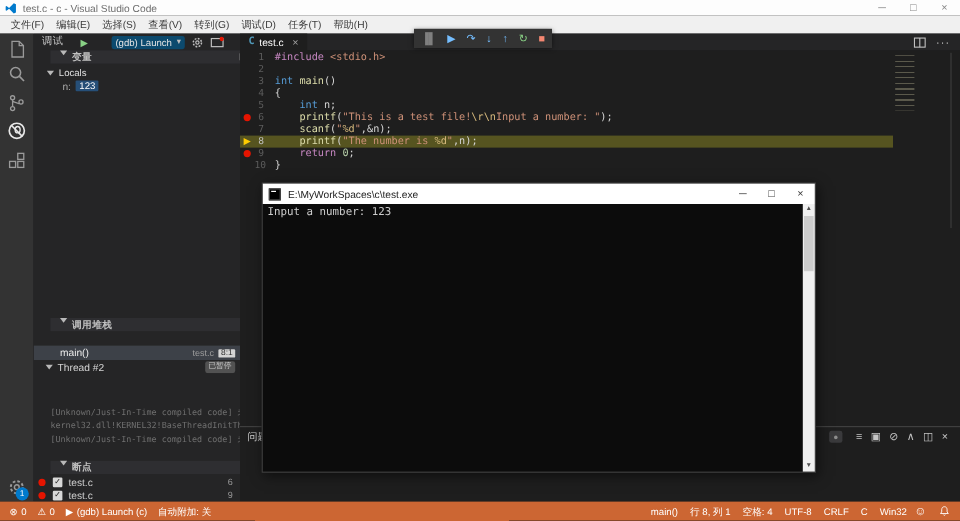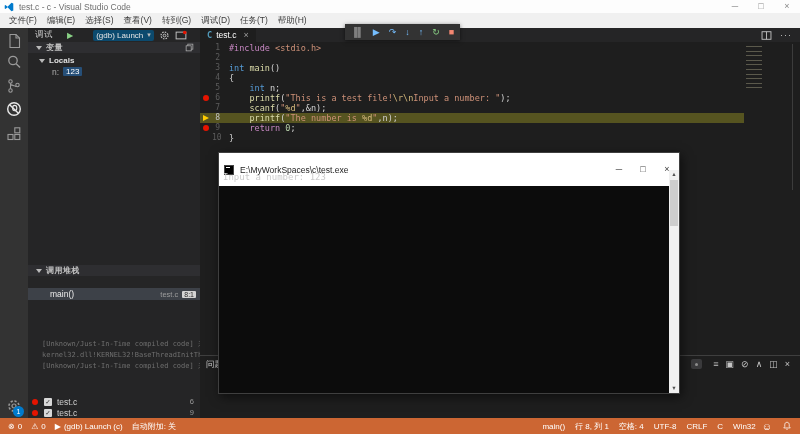--- a/index.html
+++ b/index.html
@@ -27,21 +27,21 @@
 
 #sidebar{left:28px;top:28px;width:172px;height:390px;background:#252526;overflow:hidden}
 .side-header{position:absolute;left:0;top:0;width:172px;height:14px;display:flex;align-items:center;padding:0 4px 0 7px}
 .side-title{font-size:8.5px;color:#c8c8c8;letter-spacing:.5px}
 .start-glyph{color:#89d185;font-size:8px;margin-left:14px}
 .launch-box{display:flex;align-items:center;background:#0c4a6e;border-radius:2px;padding:0 3px;margin-left:20px;height:11px}
 .launch-label{font-size:8px;color:#e4e4e4;white-space:nowrap}
 .launch-arrow{font-size:7px;color:#bdbdbd;margin-left:4px}
 .hdr-ico{margin-left:5px}
 .twisty{display:inline-block;width:0;height:0;border-left:3.5px solid transparent;border-right:3.5px solid transparent;border-top:4.5px solid #b9b9b9;margin-right:4px;flex:none}
-.sec-hdr{position:absolute;left:0;width:172px;height:11px;background:#2e2e31;display:flex;align-items:center;padding-left:8px;font-size:8px;font-weight:bold;color:#c0c0c0;letter-spacing:.4px}
+.sec-hdr{position:absolute;left:14px;width:172px;height:11px;background:#2e2e31;display:flex;padding-left:8px;font-size:8px;font-weight:bold;color:#c0c0c0;letter-spacing:.4px}
 .sec-hdr .twisty{border-top-width:4px;border-left-width:3px;border-right-width:3px}
 .row{position:absolute;left:0;width:172px;height:11px;display:flex;align-items:center;font-size:8.5px;color:#d4d4d4;white-space:nowrap;overflow:hidden}
 .var-name{color:#ababab}
 .var-value{background:#264f78;color:#fff;padding:0 3px;margin-left:4px;border-radius:1px;font-size:8px}
 .badge{margin-left:auto;margin-right:4px;background:#525252;color:#c9c9c9;font-size:6.5px;padding:0.5px 3px;border-radius:2px;white-space:nowrap}
 .sel-row{background:#3d4148}
 .frame-file{margin-left:auto;font-size:7.5px;color:#9d9d9d}
 .line-badge{background:#d4d4d4;color:#2b2b2b;font-size:7px;padding:0 2px;border-radius:1px;margin:0 4px 0 4px}
 .xframe{position:relative;width:172px;height:11px;line-height:11px;padding-left:14px;font-family:"DejaVu Sans Mono",monospace;font-size:7px;color:#6f6f6f;white-space:nowrap;overflow:hidden}
 .bprow{position:relative;width:172px;height:11px;display:flex;align-items:center;padding-left:4px}
@@ -80,21 +80,21 @@
 .pa-icon{color:#c5c5c5;font-size:9px;line-height:12px}
 #panel-filter-btn{width:11px;height:10px;background:#3a3a3c;border-radius:2px;position:relative;margin-right:4px}
 #panel-filter-btn::before{content:'';position:absolute;left:4px;top:3.5px;width:3px;height:3px;border-radius:50%;background:#8d8d8d}
 
 
 #debug-toolbar{left:345px;top:24px;height:16px;background:#333333;box-shadow:0 1px 4px rgba(0,0,0,.55);display:flex;align-items:center;padding:0 6px;gap:9px;z-index:5}
 .dbg-btn{font-size:9px;line-height:16px}
 
 
 #console-window{left:218px;top:152px;width:462px;height:242px;background:#0c0c0c;border:1px solid #3f3f3f;box-shadow:2px 3px 10px rgba(0,0,0,.55);z-index:10}
-#cw-titlebar{position:absolute;left:0;top:0;width:460px;height:33px;background:#ffffff;display:flex;align-items:center}
+#cw-titlebar{position:absolute;left:0;top:0;width:460px;height:17px;background:#ffffff;display:flex;align-items:center}
 #cw-icon{width:10px;height:10px;background:#000;border:1px solid #444;margin-left:5px;position:relative}
 #cw-icon::before{content:'';position:absolute;left:1px;top:1px;width:4px;height:1.5px;background:#fff}
 #cw-title{font-size:8.5px;color:#222;margin-left:6px}
 #cw-controls{margin-left:auto;display:flex}
 .cw-btn{width:24px;text-align:center;font-size:9px;color:#3f3f3f;line-height:17px}
 #cw-body{position:absolute;left:0;top:17px;width:450px;bottom:0;padding:2px 0 0 4px;font-family:"DejaVu Sans Mono",monospace;font-size:9px;color:#cccccc}
 .cline{line-height:11px;white-space:pre}
 #cw-scrollbar{position:absolute;right:0;top:17px;width:10px;bottom:0;background:#f0f0f0}
 .cw-arrow{position:absolute;left:0;width:10px;height:9px;font-size:5.5px;color:#505050;text-align:center;line-height:9px}
 #cw-scroll-up{top:0}
@@ -210,43 +210,52 @@
     <span>变量</span>
     <span style="margin-left:auto;margin-right:6px">
       <svg width="9" height="9" viewBox="0 0 16 16">
           <rect x="5" y="2" width="9" height="9" fill="none" stroke="#b5b5b5" stroke-width="1.3"></rect>
           <rect x="2" y="5" width="9" height="9" fill="#2e2e31" stroke="#b5b5b5" stroke-width="1.3"></rect>
         </svg>
     </span>
   </div>
   <div class="row" style="top:27px;padding-left:11px">
     <span class="twisty"></span>
-    <span style="font-weight:bold;font-size:8px;color:#e0e0e0">Locals</span>
+    <span style="font-weight:normal;font-size:8px;color:#e0e0e0">Locals</span>
   </div>
   <div class="row" style="top:38px;padding-left:24px">
     <span class="var-name">n:</span>
     <span class="var-value">123</span>
   </div>
 
 
   <div class="sec-hdr" style="top:237px">
     <span class="twisty"></span>
     <span>调用堆栈</span>
   </div>
   <div class="row sel-row" style="top:260px;height:12px;padding-left:22px">
     <span style="color:#ececec">main()</span>
     <span class="frame-file">test.c</span>
     <span class="line-badge">8:1</span>
   </div>
+  <div class="row" style="top:272px;padding-left:10px">
+    <span class="twisty"></span>
+    <span>Thread #2</span>
+    <span class="badge">已暂停</span>
+  </div>
   <div class="abs" style="left:0;top:311px;width:172px">
       <div class="xframe">[Unknown/Just-In-Time compiled code] 未</div>
       <div class="xframe">kernel32.dll!KERNEL32!BaseThreadInitThunk</div>
       <div class="xframe">[Unknown/Just-In-Time compiled code] 未</div>
     </div>
 
+  <div class="sec-hdr" style="top:356px">
+    <span class="twisty"></span>
+    <span>断点</span>
+  </div>
   <div class="abs" style="left:0;top:368px;width:172px">
       <div class="bprow">
         <span class="bpdot"></span>
         <span class="bpcheck">✓</span>
         <span class="bpfile">test.c</span>
         <span class="bpline">6</span>
       </div>
       <div class="bprow">
         <span class="bpdot"></span>
         <span class="bpcheck">✓</span>

